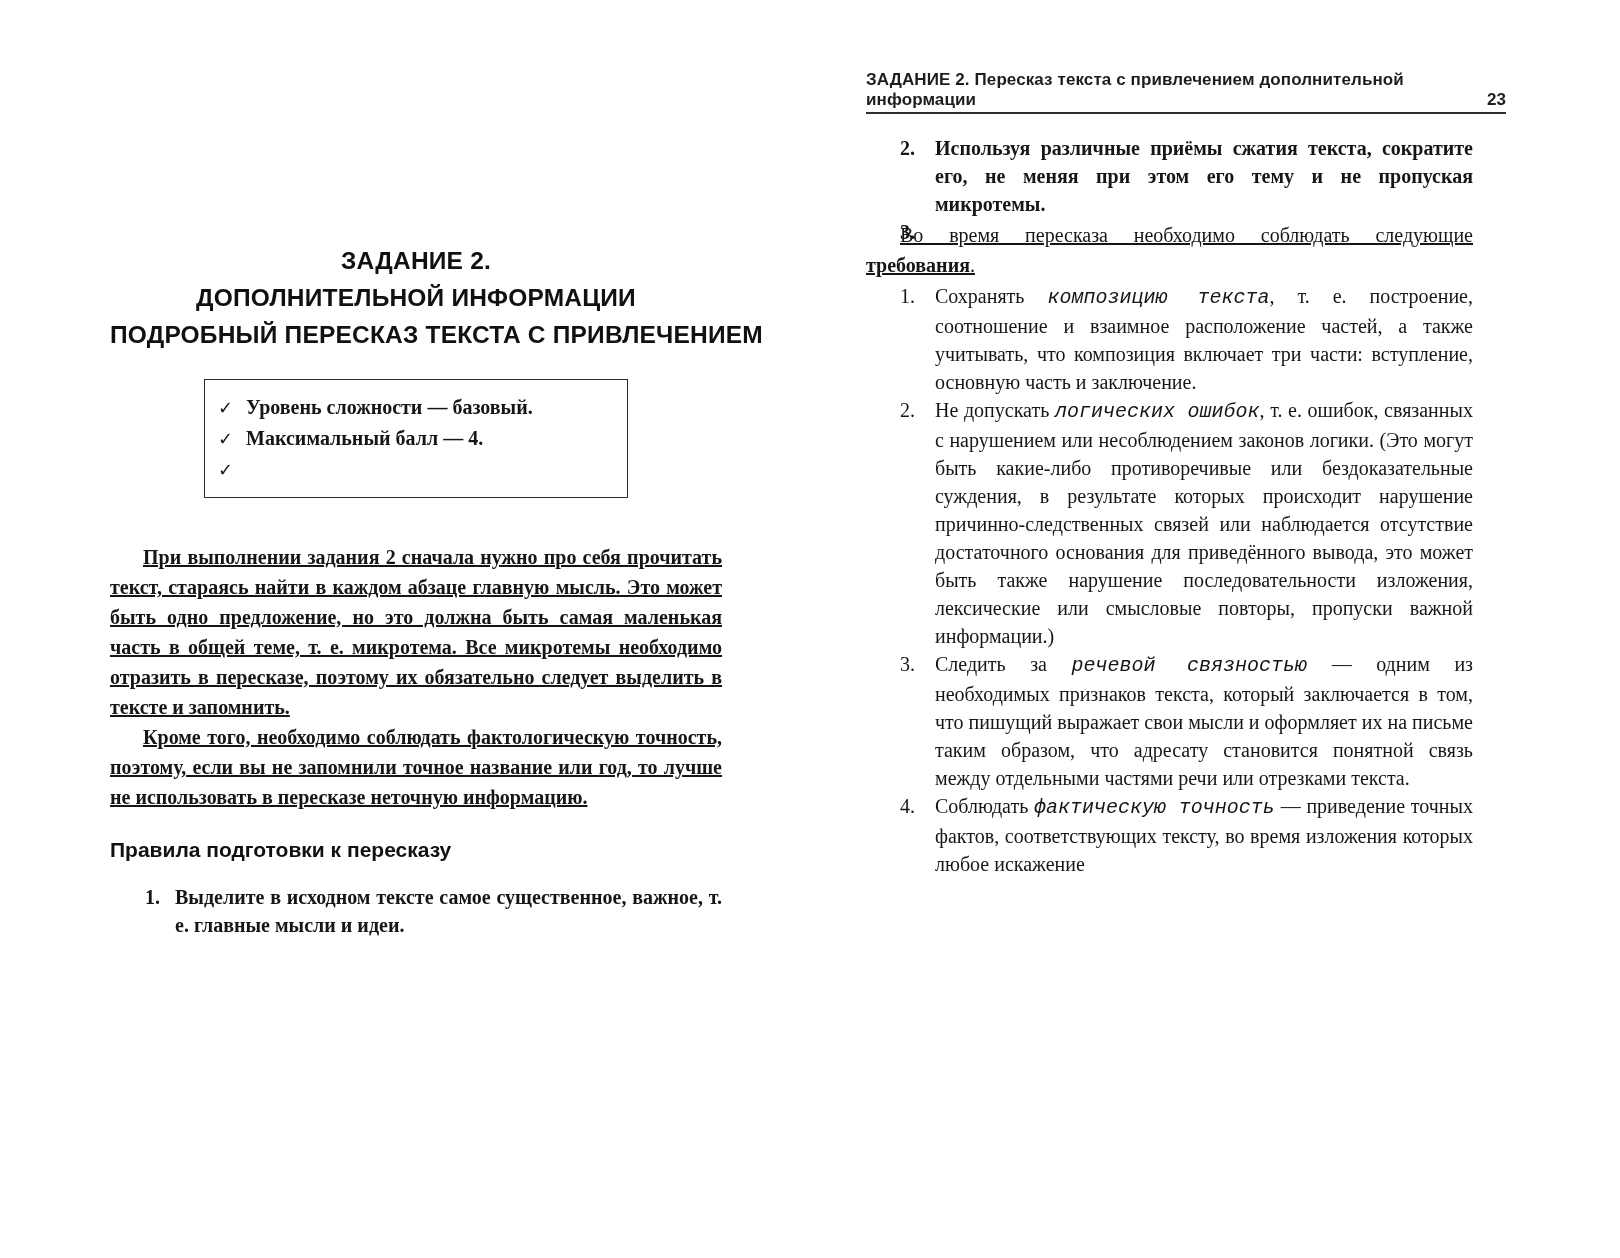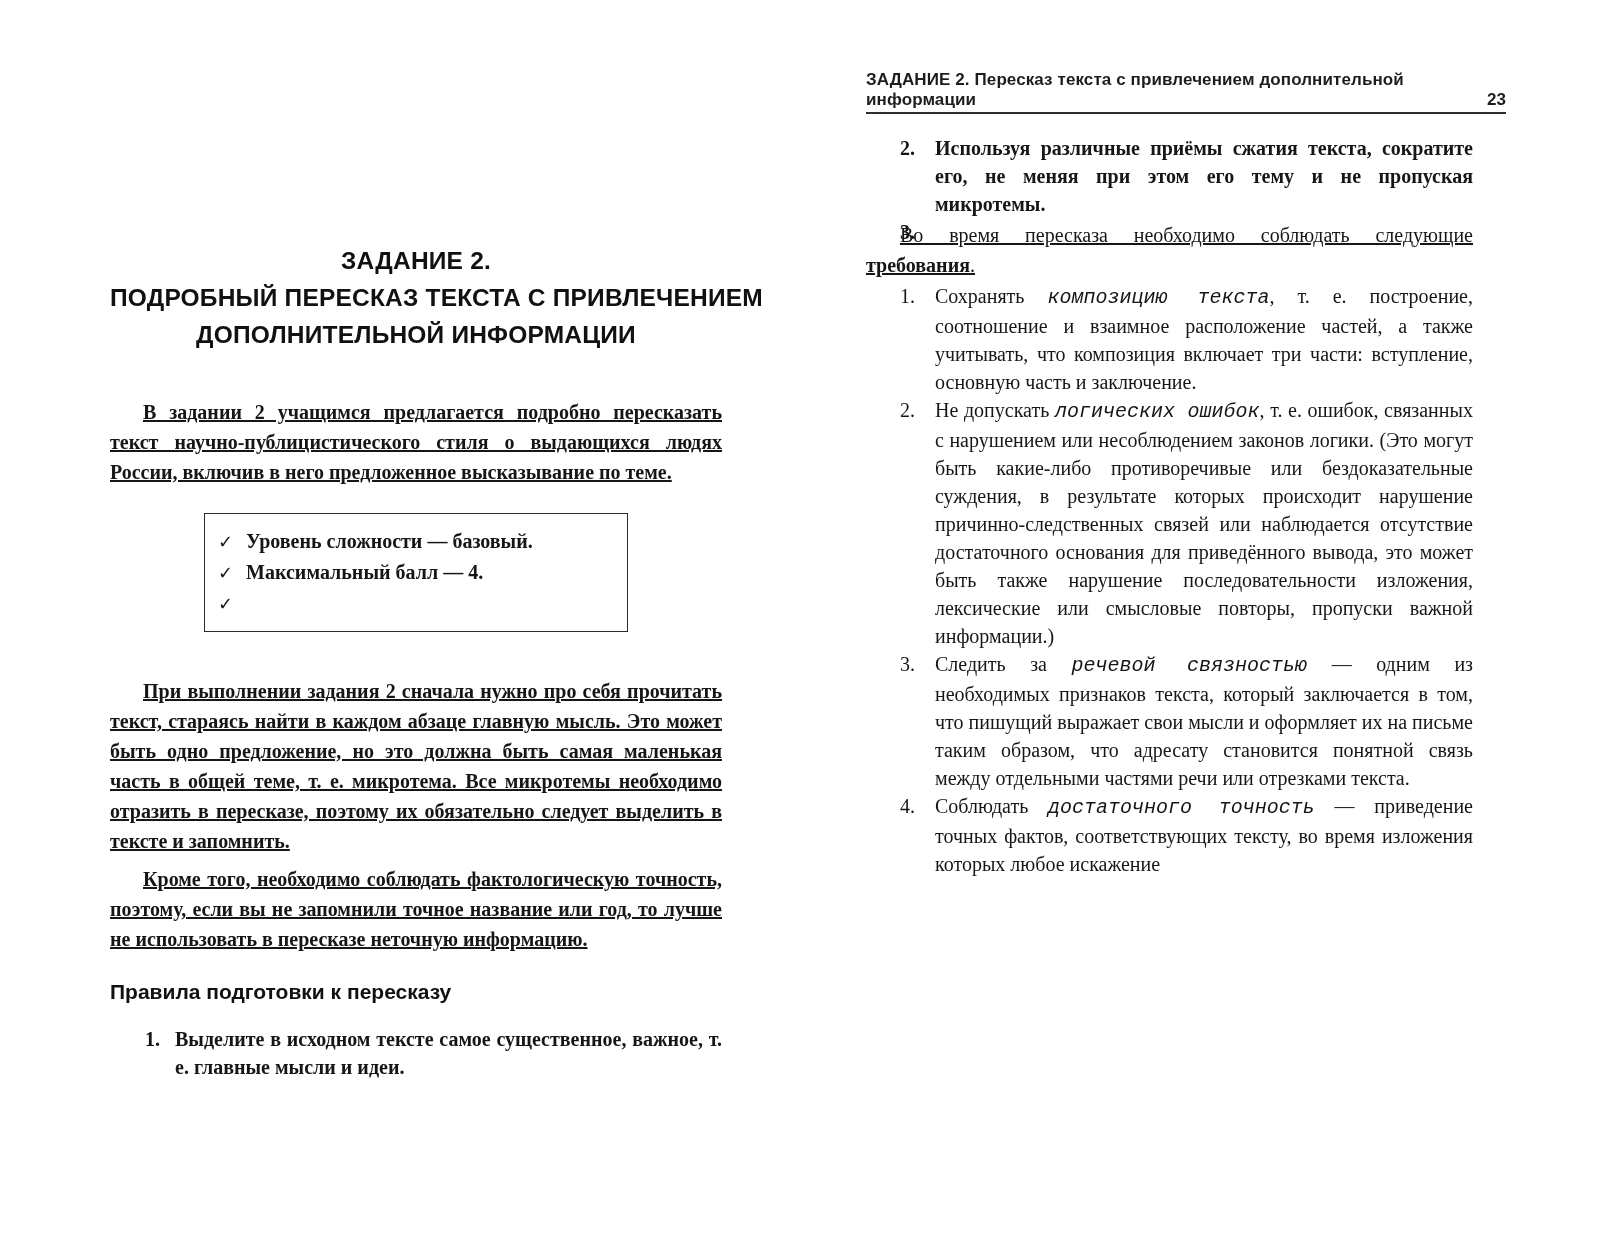--- a/index.html
+++ b/index.html
@@ -36,21 +36,21 @@
 
   
   .chapter-title{
     font-family:"Liberation Sans", sans-serif;
     font-size:24.5px; line-height:37px; font-weight:700;
     text-align:center; letter-spacing:.2px; color:#111;
   }
   .chapter-title .title-line { white-space:nowrap; }
 
   .page-left .body { margin-top:44px; }
-  .page-left .body + .body { margin-top:8px; }
+  .page-left .body + .body { margin-top:0; }
 
   
   .checkbox-frame{
     width:424px; margin:26px auto 23px auto;
     border:1.5px solid #2b2b2b;
     padding:12px 14px 12px 13px;
   }
   .check-row{
     display:flex; gap:13px; align-items:baseline;
     font-weight:700; font-size:20px; line-height:31px;
@@ -81,25 +81,24 @@
 </style>
 </head>
 <body>
 
 <div class="spread">
 
   <section class="page page-left">
 
     <h1 class="chapter-title">
       <div class="title-line">ЗАДАНИЕ 2.</div>
+      <div class="title-line">ДОПОЛНИТЕЛЬНОЙ ИНФОРМАЦИИ</div>
       <div class="title-line">ПОДРОБНЫЙ ПЕРЕСКАЗ ТЕКСТА С ПРИВЛЕЧЕНИЕМ</div>
-      <div class="title-line">ДОПОЛНИТЕЛЬНОЙ ИНФОРМАЦИИ</div>
     </h1>
 
-    <p class="body bold indent">В задании 2 учащимся предлагается подробно пересказать текст научно-публицистического стиля о выдающихся людях России, включив в него предложенное высказывание по теме.</p>
 
     <div class="checkbox-frame">
       <div class="check-row">
         <span class="check">✓</span>
         <span class="check-text">Уровень сложности — базовый.</span>
       </div>
       <div class="check-row">
         <span class="check">✓</span>
         <span class="check-text">Максимальный балл — 4.</span>
       </div>
@@ -152,19 +151,19 @@
         <span>Не допускать </span><i>логических ошибок</i><span>, т. е. ошибок, связанных с нарушением или несоблюдением законов логики. (Это могут быть какие-либо противоречивые или бездоказательные суждения, в результате которых происходит нарушение причинно-следственных связей или наблюдается отсутствие достаточного основания для приведённого вывода, это может быть также нарушение последовательности изложения, лексические или смысловые повторы, пропуски важной информации.)</span>
       </div>
 
       <div class="list-item req-item">
         <span class="num">3.</span>
         <span>Следить за </span><i>речевой связностью</i><span> — одним из необходимых признаков текста, который заключается в том, что пишущий выражает свои мысли и оформляет их на письме таким образом, что адресату становится понятной связь между отдельными частями речи или отрезками текста.</span>
       </div>
 
       <div class="list-item req-item">
         <span class="num">4.</span>
-        <span>Соблюдать </span><i>достаточного точность</i><span> — приведение точных фактов, соответствующих тексту, во время изложения которых любое искажение</span>
+        <span>Соблюдать </span><i>фактическую точность</i><span> — приведение точных фактов, соответствующих тексту, во время изложения которых любое искажение</span>
       </div>
 
     </div>
   </section>
 
 </div>
 
 </body></html>

